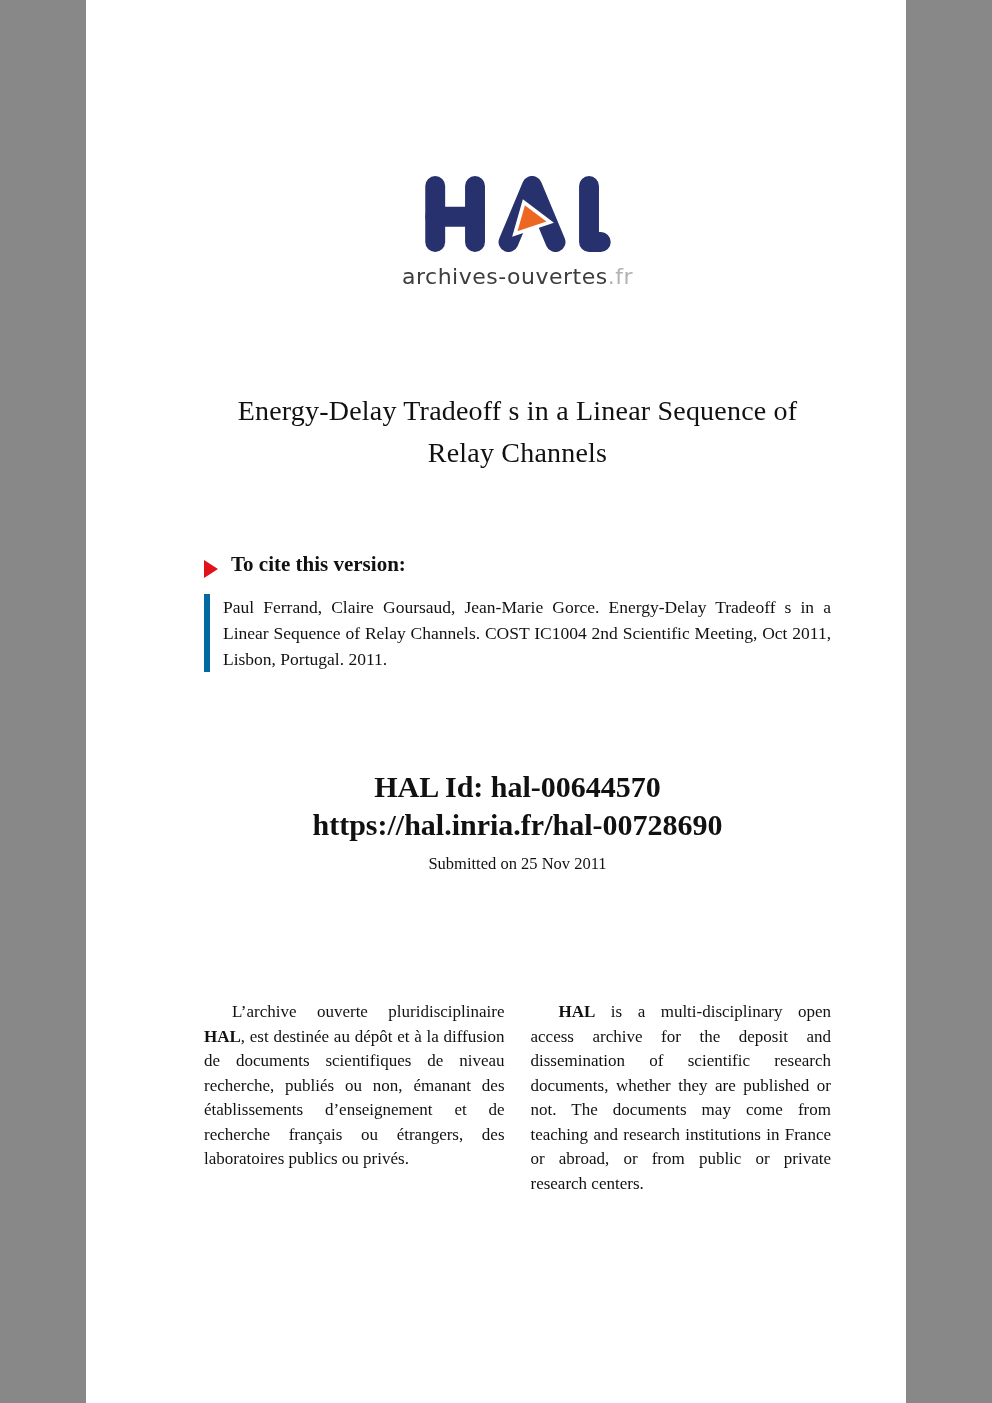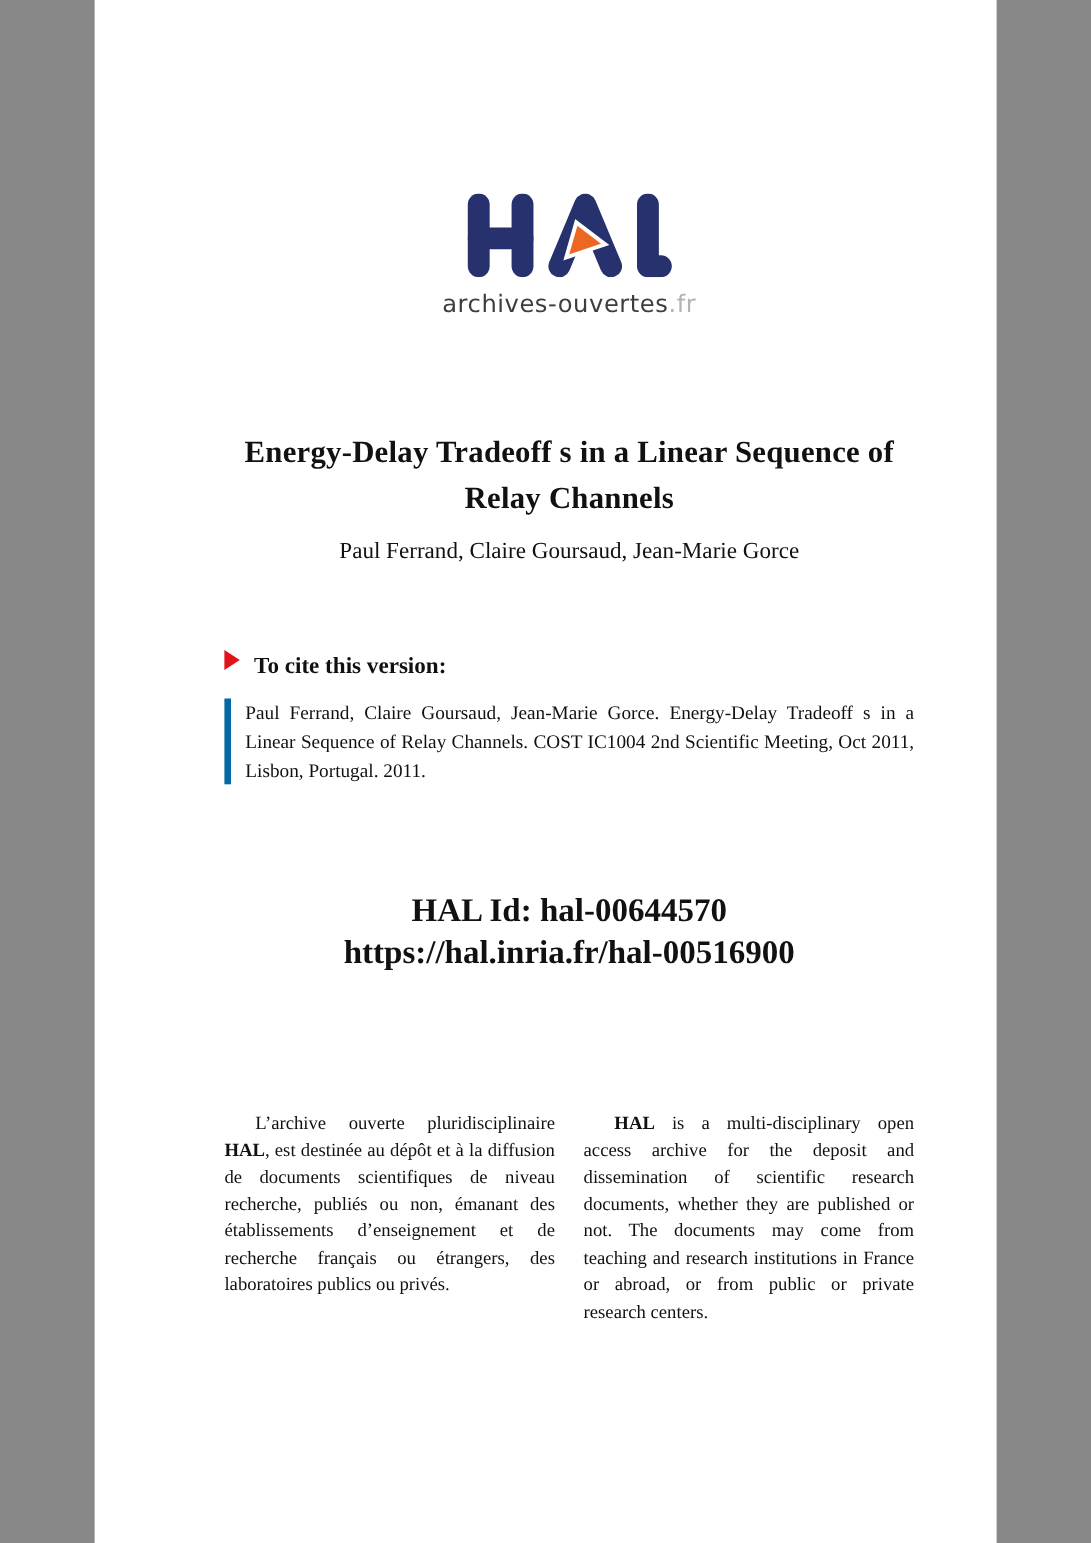--- a/index.html
+++ b/index.html
@@ -17,32 +17,32 @@
   .logo-wrap{padding-top:176px;text-align:center;}
   .logo-sub{
     margin-top:8px;
     font-family:"DejaVu Sans", sans-serif;
     font-size:22px;font-weight:500;letter-spacing:0.5px;
     color:#3d3d3c;line-height:26px;
   }
   .logo-sub .fr{color:#b3b3b2;}
   .title{
     margin:100px 0 0 0;
-    font-size:28px;font-weight:bold;
+    font-size:28px;font-weight:normal;
     line-height:42px;text-align:center;
     letter-spacing:0.2px;
   }
   .authors{
     margin-top:10px;
     font-size:21px;line-height:30px;text-align:center;
   }
   .cite-heading{
     margin-top:76px;
     font-size:21px;font-weight:bold;line-height:28px;
-    display:flex;align-items:flex-start;
+    display:flex;align-items:flex-end;
   }
   .tri{
     display:inline-block;width:0;height:0;
     border-left:14px solid #e2121b;
     border-top:9px solid transparent;
     border-bottom:9px solid transparent;
     margin-right:13px;flex:0 0 auto;
   }
   .citation{
     margin-top:16px;
@@ -83,35 +83,35 @@
         <path d="M103,73 L129,11 L155,73"></path>
         <path d="M192,11 L192,73 L205,73"></path>
       </g>
       <polygon points="120,29 110,64 149,51" fill="#ed6723" stroke="#ffffff" stroke-width="4"></polygon>
     </svg>
     <div class="logo-sub"><span>archives-ouvertes</span><span class="fr">.fr</span></div>
   </div>
 
   <h1 class="title">Energy-Delay Tradeoff s in a Linear Sequence of Relay Channels</h1>
 
-  <div class="authors">Paul Ferrand, Claire Goursaud, Jean-Marie Gorce</div>
 
   <div class="cite-heading">
     <span class="tri"></span>
     <span>To cite this version:</span>
   </div>
 
   <div class="citation">
     <span>Paul Ferrand, Claire Goursaud, Jean-Marie Gorce. Energy-Delay Tradeoff s in a Linear Sequence of Relay Channels. COST IC1004 2nd Scientific Meeting, Oct 2011, Lisbon, Portugal. 2011.</span>
   </div>
 
   <div class="halid">
     <div>HAL Id: hal-00644570</div>
-    <div><a href="#">https://hal.inria.fr/hal-00516900</a></div>
+    <div><a href="#">https://hal.inria.fr/hal-00728690</a></div>
   </div>
 
+  <div class="submitted">Submitted on 25 Nov 2011</div>
 
   <div class="columns">
     <p class="col"><span>L’archive ouverte pluridisciplinaire </span><b>HAL</b><span>, est destinée au dépôt et à la diffusion de documents scientifiques de niveau recherche, publiés ou non, émanant des établissements d’enseignement et de recherche français ou étrangers, des laboratoires publics ou privés.</span></p>
     <p class="col"><b>HAL</b><span> is a multi-disciplinary open access archive for the deposit and dissemination of scientific research documents, whether they are published or not. The documents may come from teaching and research institutions in France or abroad, or from public or private research centers.</span></p>
   </div>
 
 </div>
 
 </body></html>

